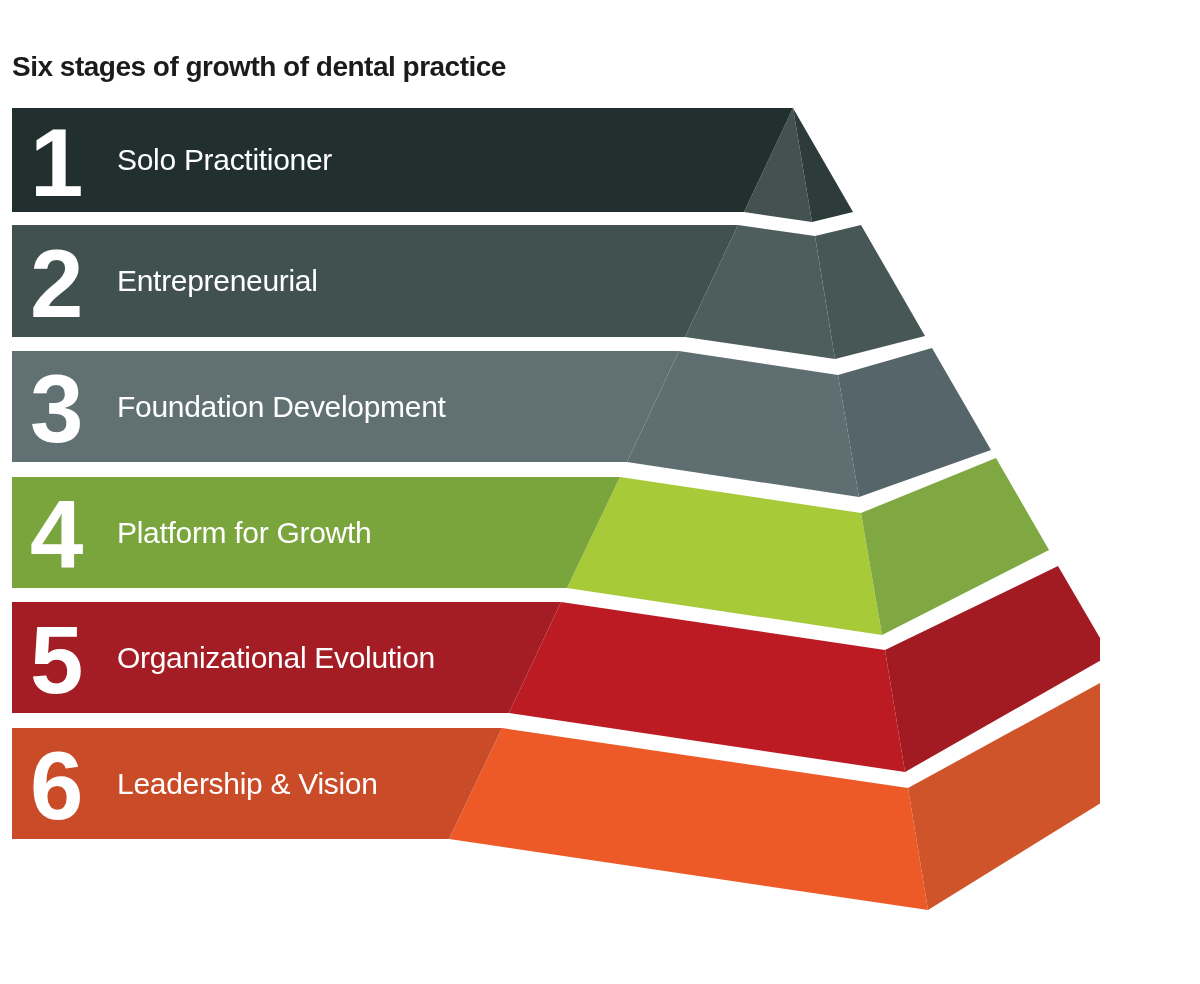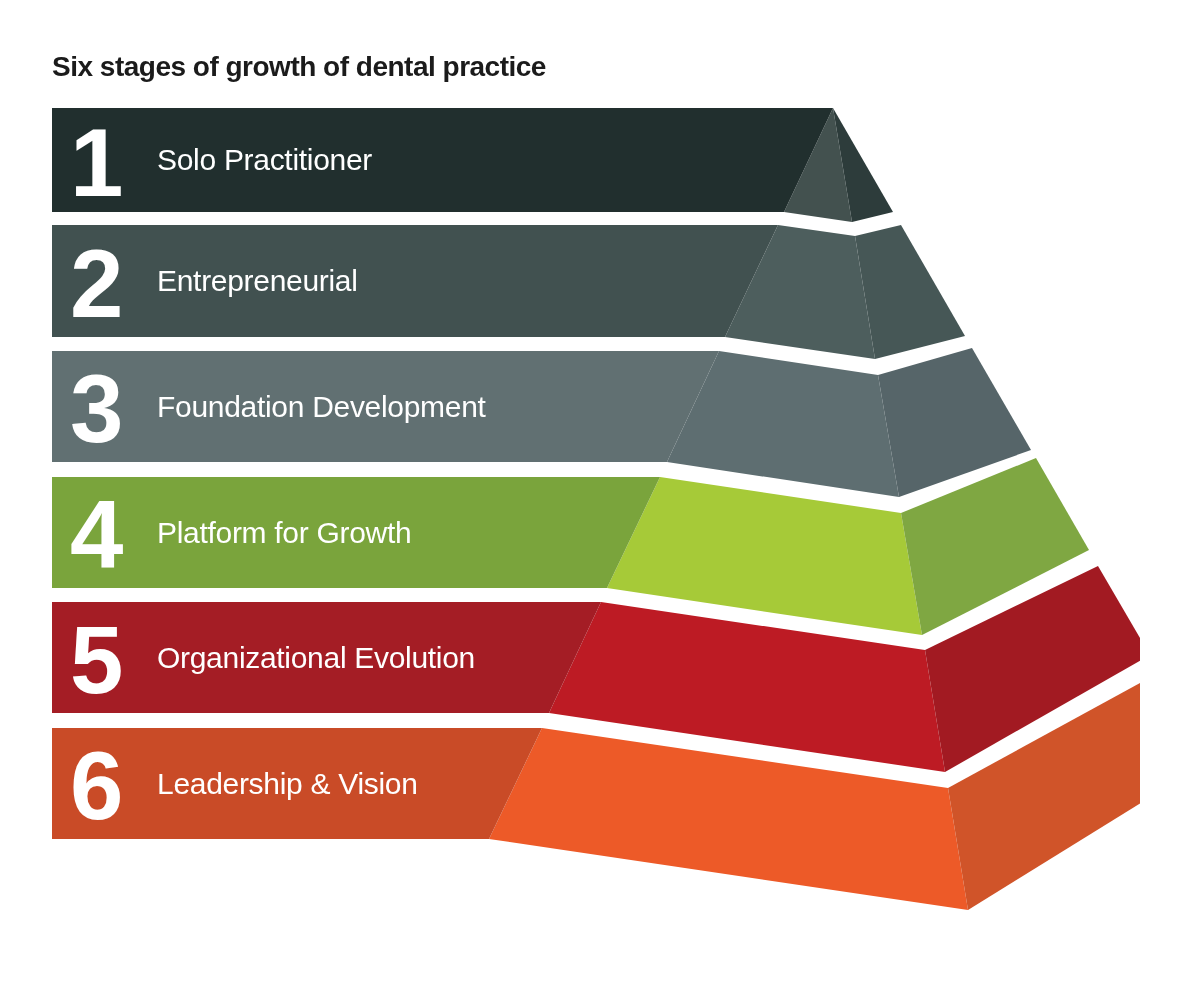--- a/index.html
+++ b/index.html
@@ -3,21 +3,20 @@
 <meta charset="utf-8">
 <style>
   html, body { margin: 0; padding: 0; background: #ffffff; }
   .canvas {
     position: relative;
     width: 1100px;
     height: 984px;
     background: #ffffff;
     overflow: hidden;
     font-family: "Liberation Sans", sans-serif;
-    margin-left: 40px;
   }
   svg { display: block; }
   .title-text {
     font-family: "Liberation Sans", sans-serif;
     font-weight: bold;
     font-size: 28px;
     letter-spacing: -0.5px;
   }
   .stage-number {
     font-family: "Liberation Sans", sans-serif;

